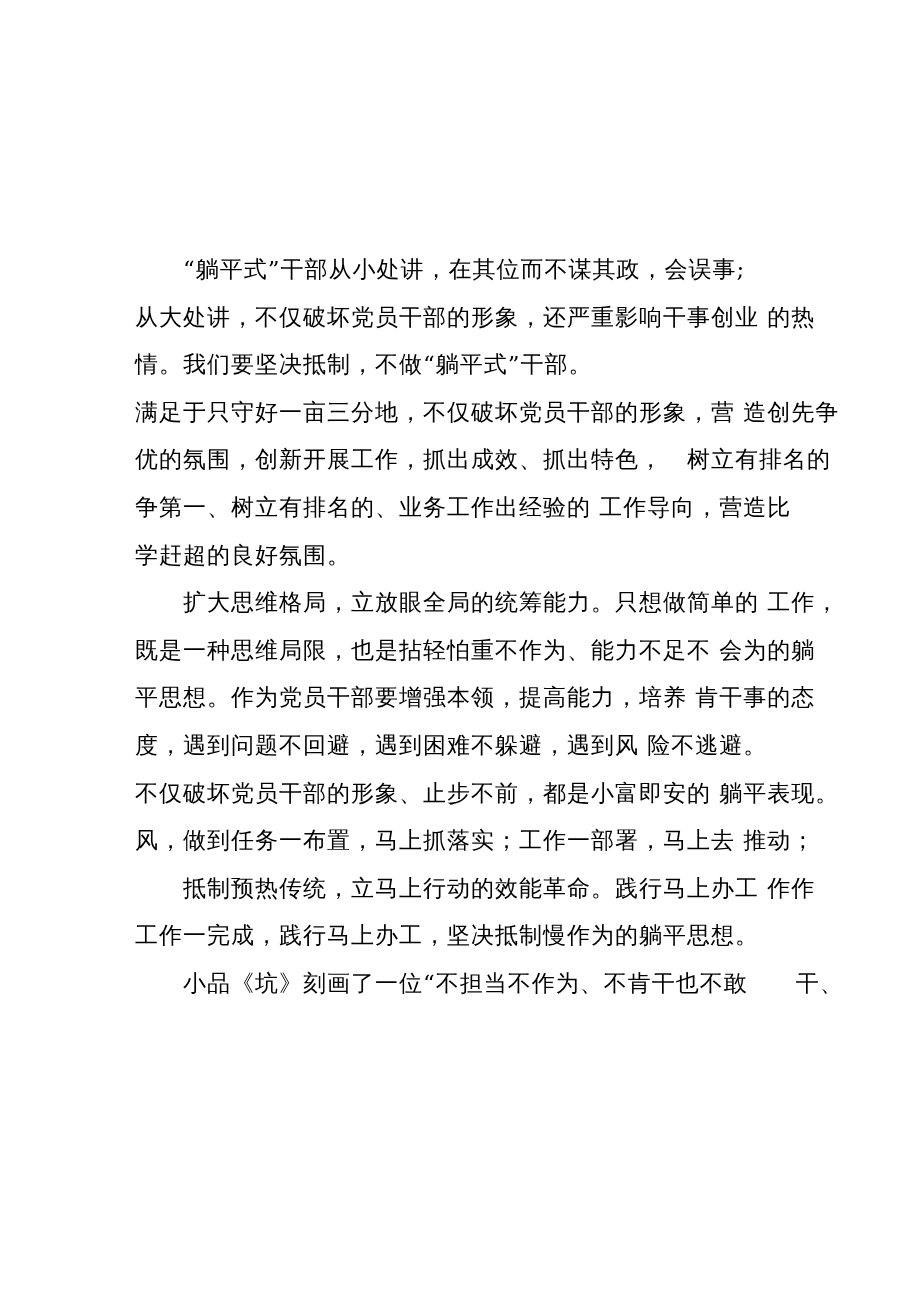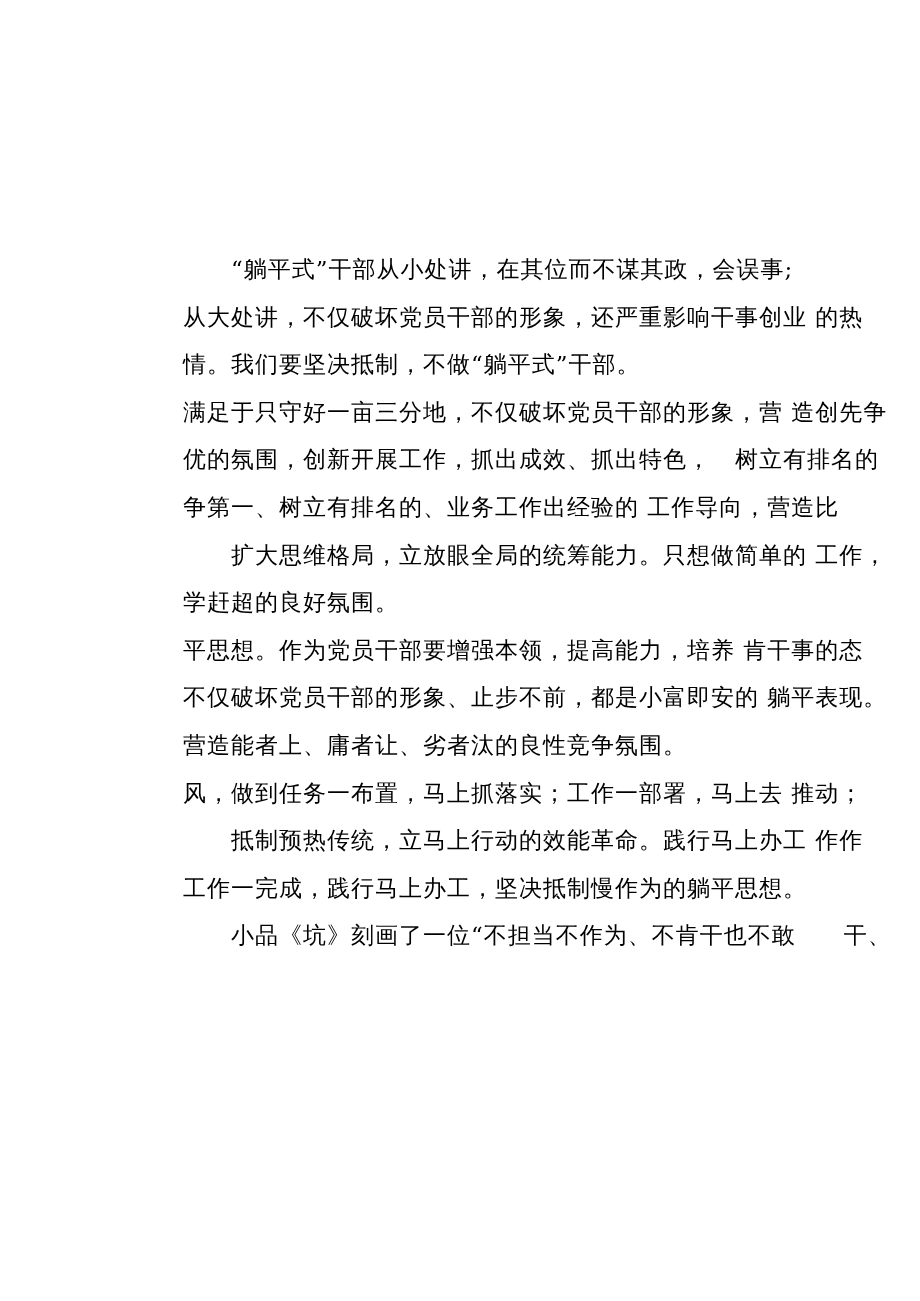--- a/index.html
+++ b/index.html
@@ -13,21 +13,20 @@
     height: 1301px;
     background: #ffffff;
     overflow: hidden;
     font-family: "DejaVu Serif", "Liberation Serif", serif;
   }
   .text-block {
     position: absolute;
     left: 135px;
     top: 246px;
     width: 690px;
-    margin-left: 48px;
   }
   .line {
     font-size: 23px;
     line-height: 47.6px;
     letter-spacing: 1px;
     color: #000000;
     white-space: pre;
     font-weight: 400;
   }
   .line.first {
@@ -38,23 +37,24 @@
 <body>
 
 <div class="page">
   <div class="text-block">
       <div class="line first">“躺平式”干部从小处讲，在其位而不谋其政，会误事;</div>
       <div class="line">从大处讲，不仅破坏党员干部的形象，还严重影响干事创业 的热</div>
       <div class="line">情。我们要坚决抵制，不做“躺平式”干部。</div>
       <div class="line">满足于只守好一亩三分地，不仅破坏党员干部的形象，营 造创先争</div>
       <div class="line">优的氛围，创新开展工作，抓出成效、抓出特色，　树立有排名的</div>
       <div class="line">争第一、树立有排名的、业务工作出经验的 工作导向，营造比</div>
+      <div class="line">学赶超的良好氛围。</div>
       <div class="line first">扩大思维格局，立放眼全局的统筹能力。只想做简单的 工作，</div>
-      <div class="line">学赶超的良好氛围。</div>
+      <div class="line">既是一种思维局限，也是拈轻怕重不作为、能力不足不 会为的躺</div>
       <div class="line">平思想。作为党员干部要增强本领，提高能力，培养 肯干事的态</div>
+      <div class="line">度，遇到问题不回避，遇到困难不躲避，遇到风 险不逃避。</div>
       <div class="line">不仅破坏党员干部的形象、止步不前，都是小富即安的 躺平表现。</div>
-      <div class="line">营造能者上、庸者让、劣者汰的良性竞争氛围。</div>
       <div class="line">风，做到任务一布置，马上抓落实；工作一部署，马上去 推动；</div>
       <div class="line first">抵制预热传统，立马上行动的效能革命。践行马上办工 作作</div>
       <div class="line">工作一完成，践行马上办工，坚决抵制慢作为的躺平思想。</div>
       <div class="line first">小品《坑》刻画了一位“不担当不作为、不肯干也不敢　　干、</div>
     </div>
 </div>
 
 </body></html>

